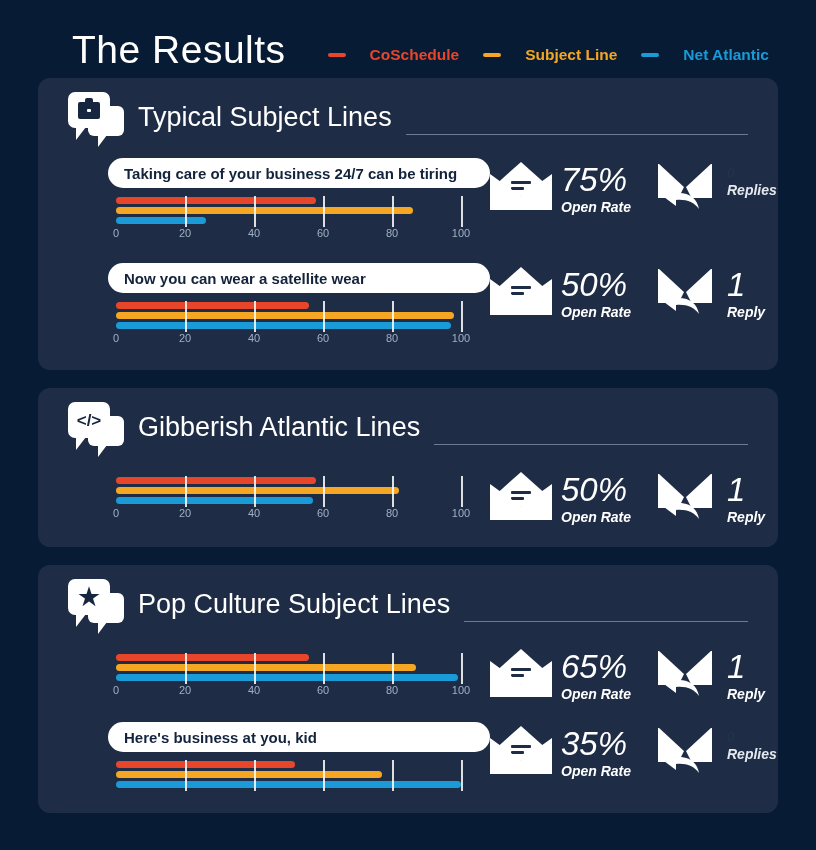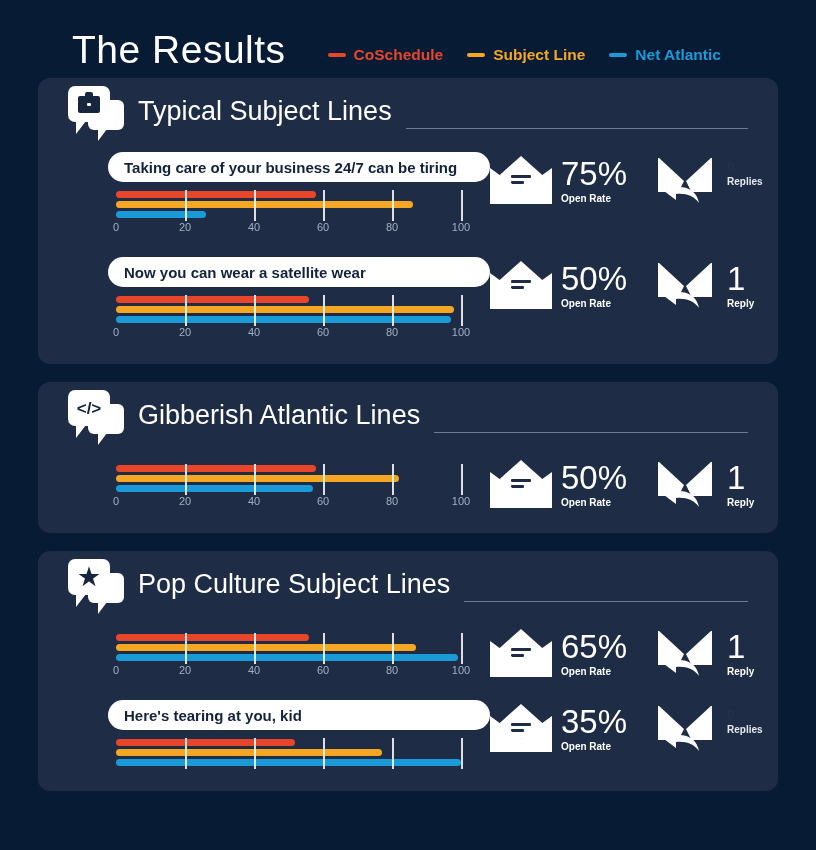--- a/index.html
+++ b/index.html
@@ -29,38 +29,38 @@
   .legend {
     display: flex;
     align-items: center;
     margin-left: 42px;
     margin-top: 10px;
     gap: 24px;
   }
   .legend-item {
     display: flex;
     align-items: center;
-    gap: 8px;
+    gap: 24px;
     font-size: 15.5px;
     font-weight: bold;
     white-space: nowrap;
   }
   .legend-dash {
     display: block;
     width: 18px;
     height: 4px;
     border-radius: 2px;
   }
 
   
   .card {
     background: #1e2d45;
     border-radius: 12px;
     margin: 0 38px 18px 38px;
-    padding: 8px 30px 22px 30px;
+    padding: 14px 30px 22px 30px;
   }
   .card-head {
     display: flex;
     align-items: center;
     gap: 14px;
     margin-bottom: 14px;
   }
   .bubble-icon { position: relative; width: 56px; height: 52px; flex: none; }
   .bubble-icon .back {
     position: absolute; left: 20px; top: 14px;
@@ -189,29 +189,29 @@
     position: absolute; top: 2px; left: 0;
     width: 54px; height: 26px;
     background: #1e2d45;
     clip-path: polygon(2% 0, 98% 0, 50% 92%);
   }
   .env-reply .arrow {
     position: absolute; left: 4px; top: 24px;
     width: 40px; height: 24px;
   }
 
-  .stat-text { padding-top: 1px; }
+  .stat-text { padding-top: 1px; font-style: italic; }
   .stat-num {
     font-size: 33px; font-weight: 300; color: #ffffff; line-height: 1;
   }
   .stat-num.zero {
     font-size: 13px; color: #243450; line-height: 1;
   }
   .stat-label {
-    font-size: 10px; font-weight: bold; color: #ffffff; margin-top: 3px;
+    font-size: 14px; font-weight: bold; color: #ffffff; margin-top: 3px;
   }
   .stat-label.dim { color: #e4e9f0; }
   .reply-wrap.zero-variant .stat-text { padding-top: 4px; }
 </style>
 </head>
 <body>
 
 <div class="header">
   <div class="page-title">The Results</div>
   <div class="legend">
@@ -495,21 +495,21 @@
             </div>
             <div class="stat-text">
               <div class="stat-num">1</div>
               <div class="stat-label">Reply</div>
             </div>
           </div>
         </div>
       </div>
       <div class="row">
         <div class="chart-col">
-          <div class="subject-pill">Here's tearing at you, kid</div>
+          <div class="subject-pill">Here's business at you, kid</div>
           <div class="plot">
             <div class="bars">
               <div class="bar-track">
                 <span class="bar" style="width: 179.4px; background: rgb(232, 70, 42);"></span>
               </div>
               <div class="bar-track">
                 <span class="bar" style="width: 265.65px; background: rgb(245, 166, 35);"></span>
               </div>
               <div class="bar-track">
                 <span class="bar" style="width: 345px; background: rgb(26, 154, 215);"></span>

